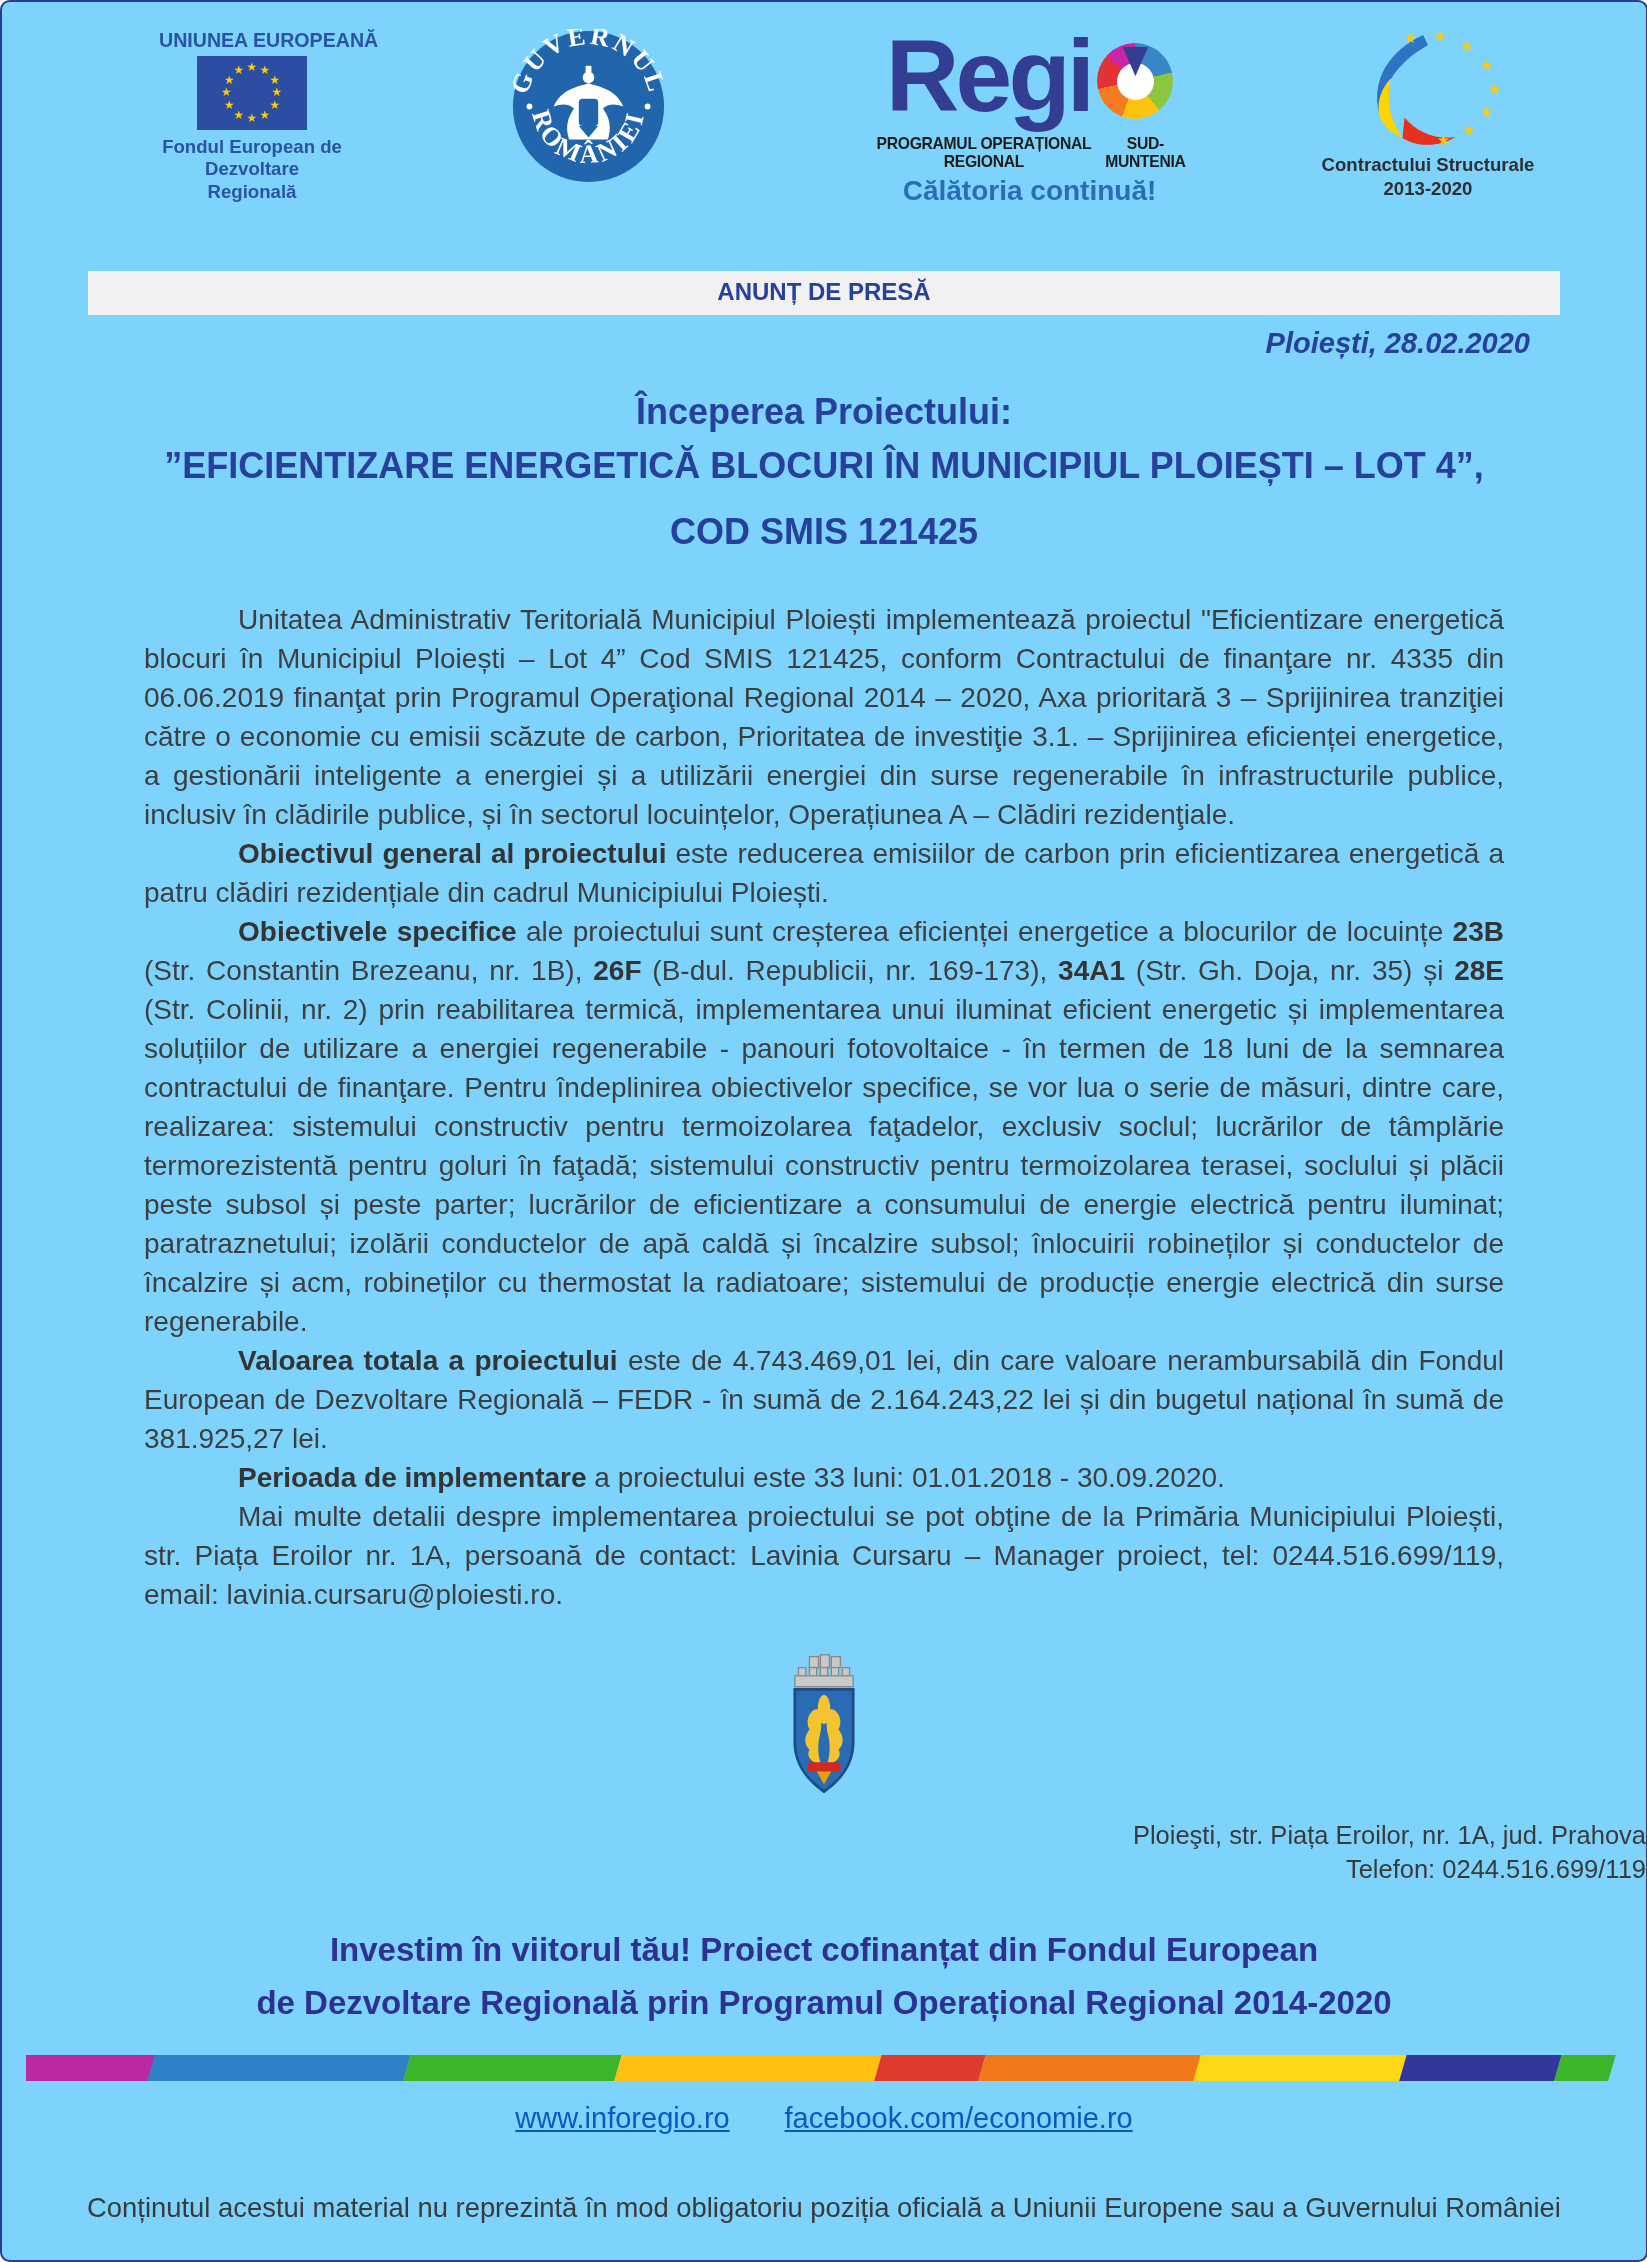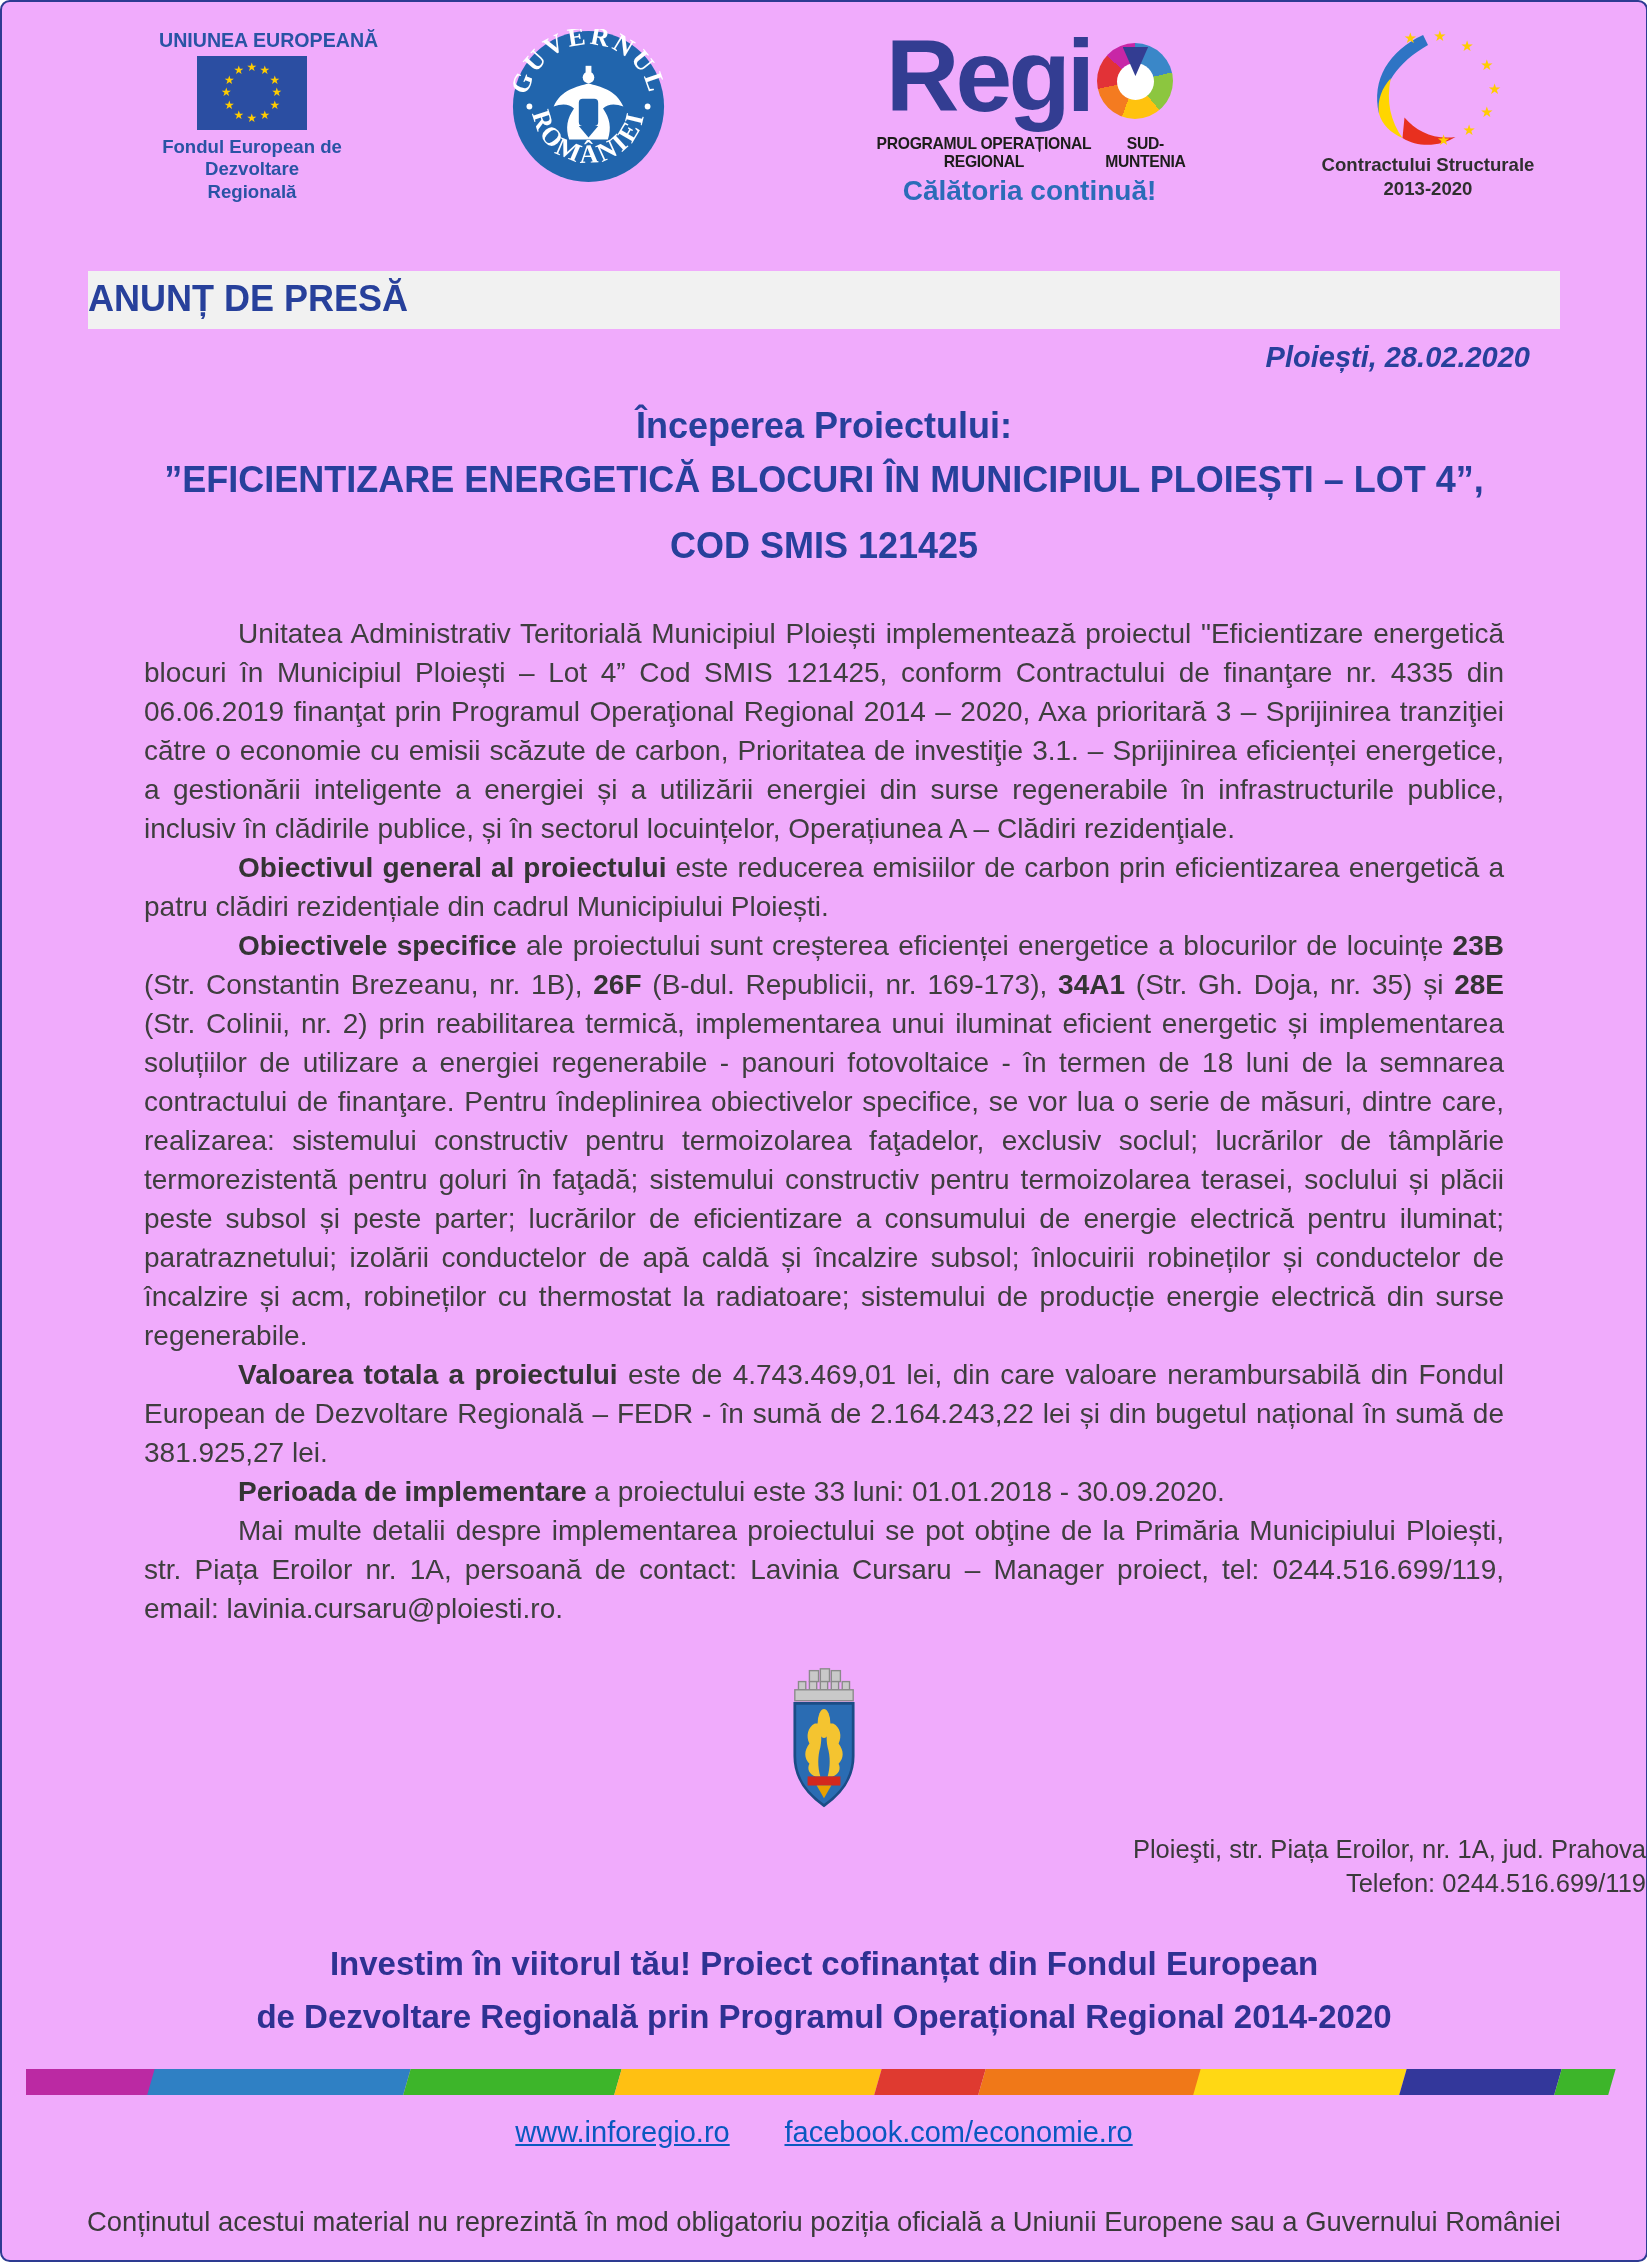--- a/index.html
+++ b/index.html
@@ -2,21 +2,21 @@
 <html><head>
 <meta charset="utf-8">
 <style>
   html,body{margin:0;padding:0;background:#ffffff;}
   .page{
     position:relative;
     width:1648px;height:2262px;
     box-sizing:border-box;
     border:2.9px solid #2d3b92;
     border-radius:9.8px;
-    background:#f0abfc;
+    background:#7dd3fc;
     overflow:hidden;
     font-family:"Liberation Sans", sans-serif;
   }
   
   .header{position:relative;height:181px;margin-top:27.4px;}
   .logo{position:absolute;top:0;text-align:center;}
   .logo-eu{left:157px;width:186px;color:#2953a4;}
   .eu-title{font-size:19.6px;font-weight:bold;margin-bottom:3.9px;white-space:nowrap;}
   .eu-flag{width:110px;height:74px;background:#2b4ea2;margin:0 auto;position:relative;}
   .eu-sub{font-size:18.6px;font-weight:bold;line-height:1.2;margin-top:5.9px;}
@@ -27,22 +27,22 @@
   .regio-wheel{position:relative;width:76px;height:76px;border-radius:50%;margin:13.7px 0 0 5.9px;
      background:conic-gradient(from 15deg,#3a87c8 0 62deg,#8cc63f 0 125deg,#ffc20e 0 185deg,#f47b20 0 243deg,#e23237 0 297deg,#c826a6 0 345deg,#3a87c8 0);}
   .regio-wheel::after{content:"";position:absolute;left:19.6px;top:19.6px;width:37px;height:37px;border-radius:50%;background:#fff;}
   .regio-kite{position:absolute;left:25.5px;top:3.9px;width:25.5px;height:29px;background:#333d92;
      clip-path:polygon(0 0,100% 0,50% 100%);z-index:2;}
   .regio-labels{display:flex;justify-content:space-between;font-size:15.7px;font-weight:bold;color:#1d1d1b;margin-top:2px;letter-spacing:-0.3px;}
   .regio-tagline{font-size:28px;font-weight:bold;color:#2b6cb8;margin-top:3.9px;}
   .logo-struct{left:1318px;width:216px;}
   .struct-text{font-size:18.6px;font-weight:bold;color:#2f2f2f;line-height:1.25;margin-top:2px;}
   
-  .banner{margin:61px 86px 0;background:#f1f1f1;text-align:left;
-     font-size:36px;font-weight:bold;color:#27409b;padding:6.9px 0 8.8px;}
+  .banner{margin:61px 86px 0;background:#f1f1f1;text-align:center;
+     font-size:24px;font-weight:bold;color:#27409b;padding:6.9px 0 8.8px;}
   .dateline{margin:11.8px 116px 0;text-align:right;font-size:29px;font-weight:bold;font-style:italic;color:#27409b;}
   
   .ptitle{margin-top:25.5px;text-align:center;color:#27409b;font-weight:bold;font-size:36px;line-height:1.5;}
   .ptitle .t3{margin-top:11.8px;}
   
   .bodytext{margin:41px 142px 0;color:#3e3e3e;font-size:28px;line-height:39px;text-align:justify;}
   .bodytext p{margin:0;text-indent:94px;}
   .bodytext b{color:#343434;}
   
   .arms{margin-top:39px;text-align:center;}

